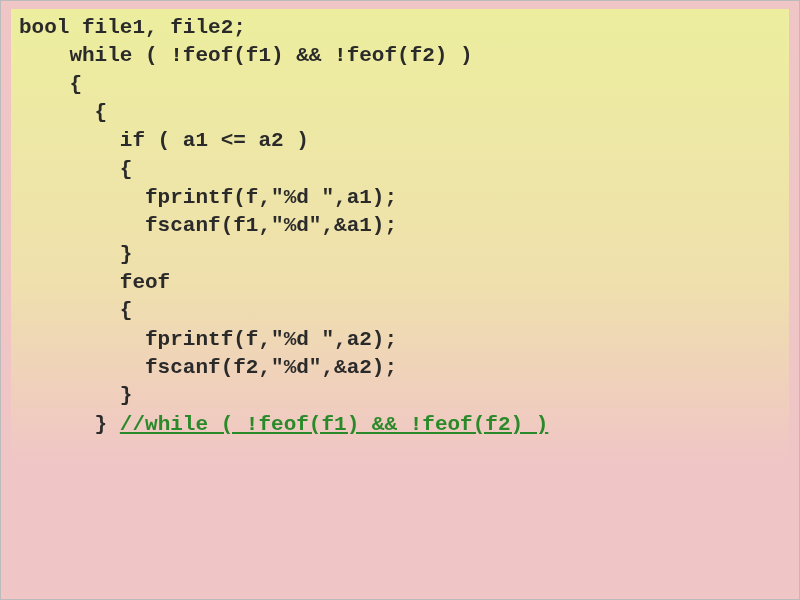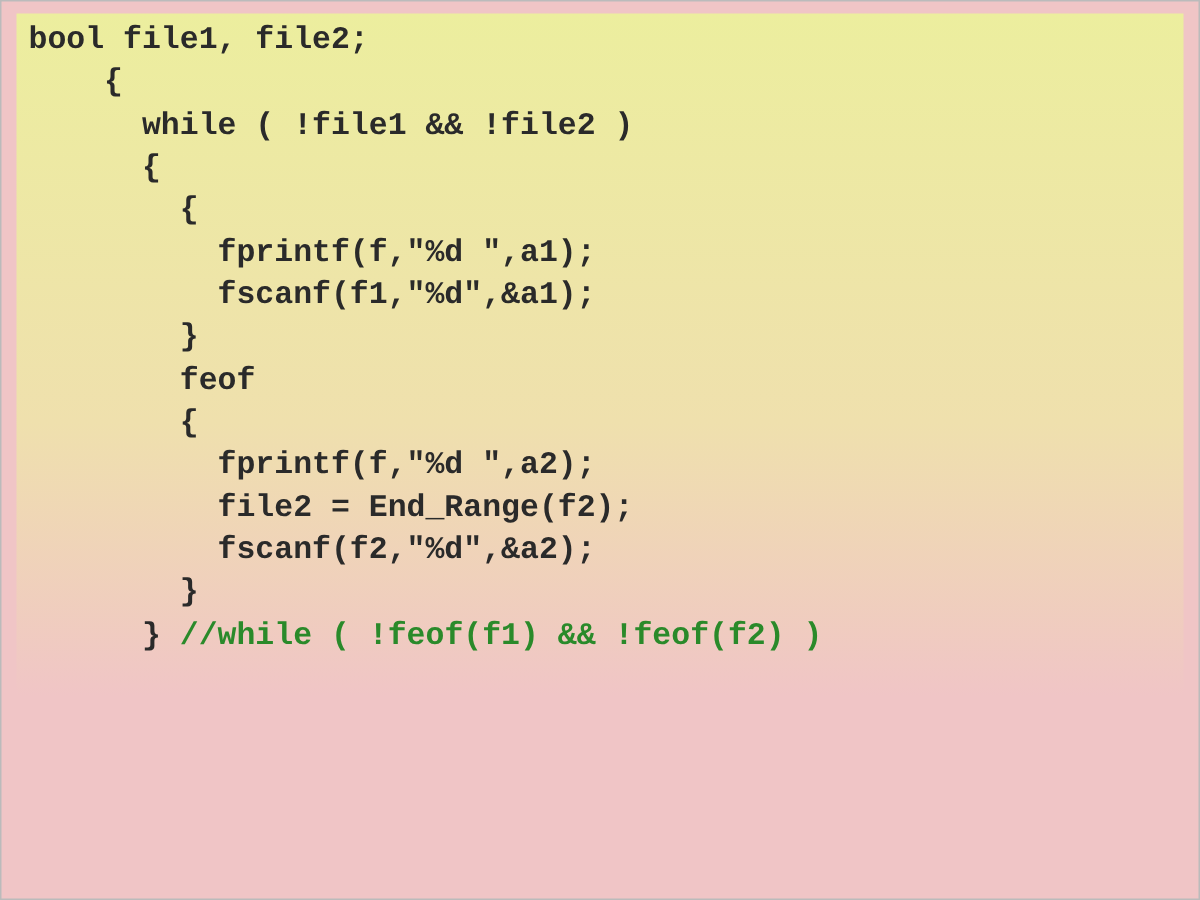--- a/index.html
+++ b/index.html
@@ -21,34 +21,35 @@
       padding: 5px 0 25px 0;
       background: linear-gradient(to bottom, #ecee9e 0%, #efe0ad 60%, #f0c5c6 100%);
       line-height: 1.35;
     }
     .line {
       white-space: pre;
       padding-left: 8px;
     }
     .comment {
       color: #2a8a2a;
+      text-decoration: underline;
     }
   </style>
 </head>
 <body>
 
 <div class="code-box">
   <div class="line">bool file1, file2;</div>
+  <div class="line">    while ( !feof(f1) &amp;&amp; !feof(f2) )</div>
   <div class="line">    {</div>
-  <div class="line">      while ( !file1 &amp;&amp; !file2 )</div>
   <div class="line">      {</div>
+  <div class="line">        if ( a1 &lt;= a2 )</div>
   <div class="line">        {</div>
   <div class="line">          fprintf(f,"%d ",a1);</div>
   <div class="line">          fscanf(f1,"%d",&amp;a1);</div>
   <div class="line">        }</div>
   <div class="line">        feof</div>
   <div class="line">        {</div>
   <div class="line">          fprintf(f,"%d ",a2);</div>
-  <div class="line">          file2 = End_Range(f2);</div>
   <div class="line">          fscanf(f2,"%d",&amp;a2);</div>
   <div class="line">        }</div>
   <div class="line"><span>      } </span><span class="comment">//while ( !feof(f1) &amp;&amp; !feof(f2) )</span></div>
 </div>
 
 </body></html>

